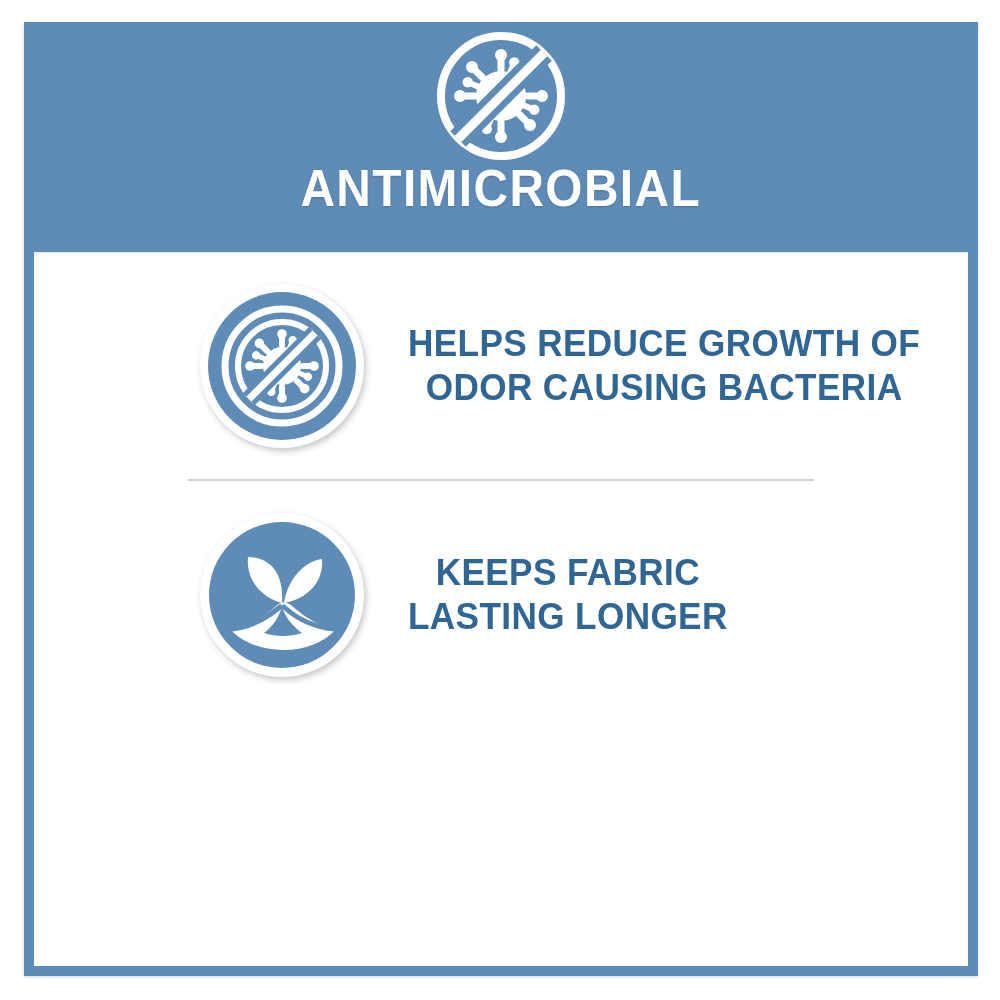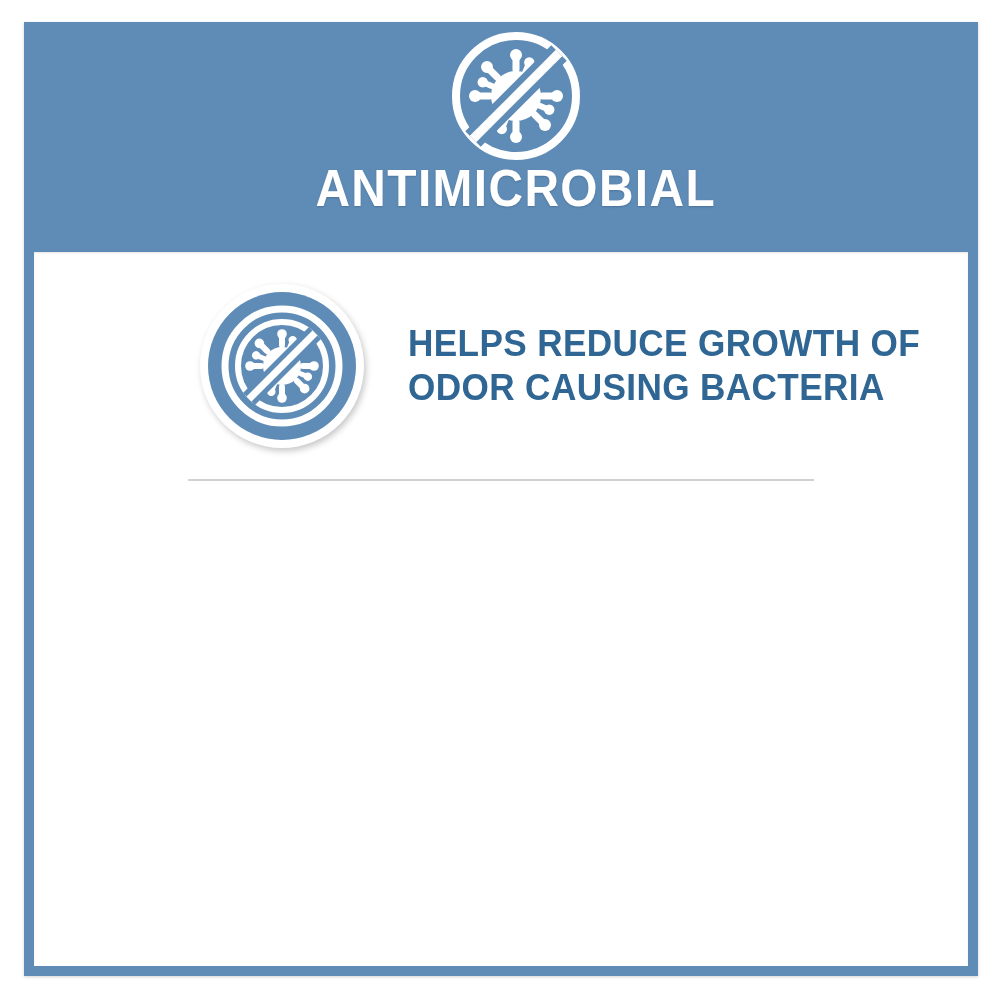--- a/index.html
+++ b/index.html
@@ -38,21 +38,20 @@
   .header {
     position: absolute;
     left: 0;
     top: 0;
     width: 954px;
     height: 228px;
     display: flex;
     flex-direction: column;
     align-items: center;
     justify-content: flex-start;
-    margin-left: 15px;
   }
 
   .header-icon {
     margin-top: 6px;
     width: 136px;
     height: 136px;
     display: block;
   }
 
   .header-title {
@@ -83,20 +82,21 @@
   }
 
   .rows {
     position: absolute;
     left: 0;
     top: 0;
     width: 934px;
     height: 520px;
     display: flex;
     flex-direction: column;
+    text-align: center;
   }
 
   .feature-row {
     display: flex;
     align-items: center;
     height: 227px;
     padding-left: 164px;
     box-sizing: border-box;
   }
 
@@ -242,18 +242,41 @@
             <span class="line">HELPS REDUCE GROWTH OF</span>
             <span class="line">ODOR CAUSING BACTERIA</span>
           </div>
         </div>
 
         <div class="divider"></div>
 
 
         <div class="divider"></div>
 
+        <div class="feature-row">
+          <div class="feature-icon-wrap">
+            <svg viewBox="0 0 168 168" xmlns="http://www.w3.org/2000/svg" aria-hidden="true">
+              <circle cx="84" cy="84" r="82" fill="#ffffff"></circle>
+              <circle cx="84" cy="84" r="73" fill="#5f8cb6"></circle>
+
+              <path d="M84 92 C62 86 48 68 50 46 C72 46 86 62 84 92 Z" fill="#ffffff"></path>
+
+              <path d="M86 92 C90 66 108 50 124 48 C126 70 110 88 86 92 Z" fill="#ffffff"></path>
+
+              <path d="M32 118 C52 116 66 106 78 95 C84 90 88 90 94 95 C108 107 122 116 138 118
+                       C126 132 106 139 86 139 C62 139 42 130 32 118 Z" fill="#ffffff"></path>
+
+              <path d="M34 118 C54 116 70 106 82 96" fill="none" stroke="#5f8cb6" stroke-width="5" stroke-linecap="round"></path>
+              <path d="M86 96 C98 107 116 116 136 118" fill="none" stroke="#5f8cb6" stroke-width="5" stroke-linecap="round"></path>
+              <path d="M84 96 C80 108 74 116 66 122 C78 126 92 126 104 122 C96 116 88 108 84 96 Z" fill="#5f8cb6"></path>
+            </svg>
+          </div>
+          <div class="feature-text">
+            <span class="line">KEEPS FABRIC</span>
+            <span class="line">LASTING LONGER</span>
+          </div>
+        </div>
 
       </div>
     </div>
 
   </div>
 </div>
 
 </body></html>

